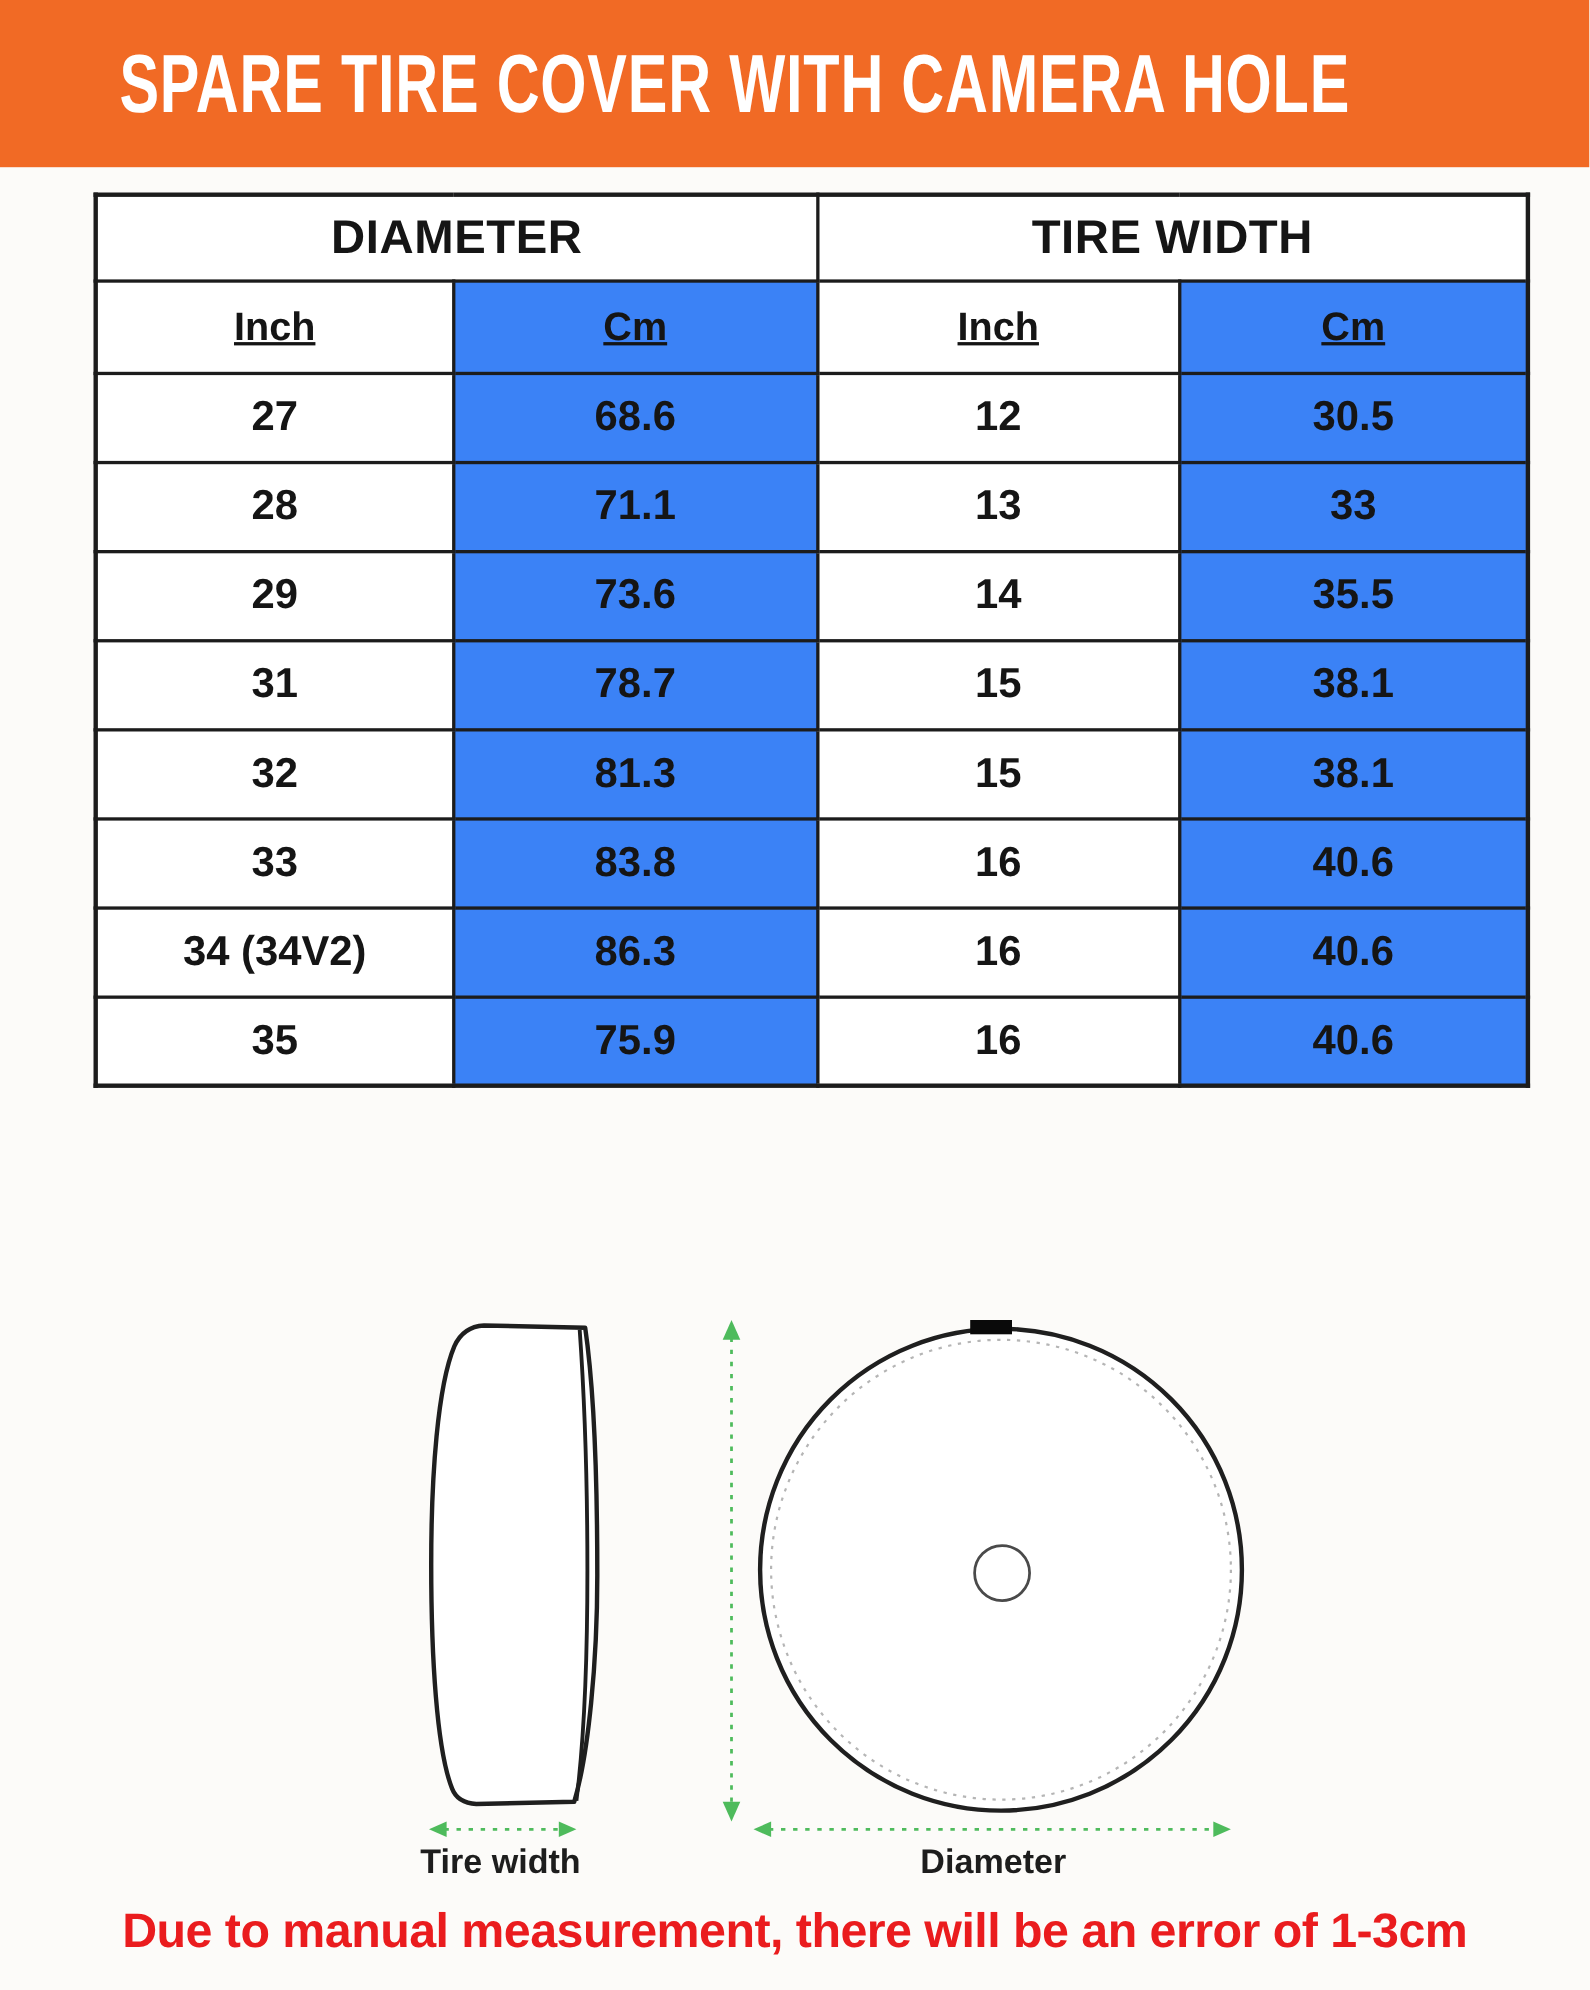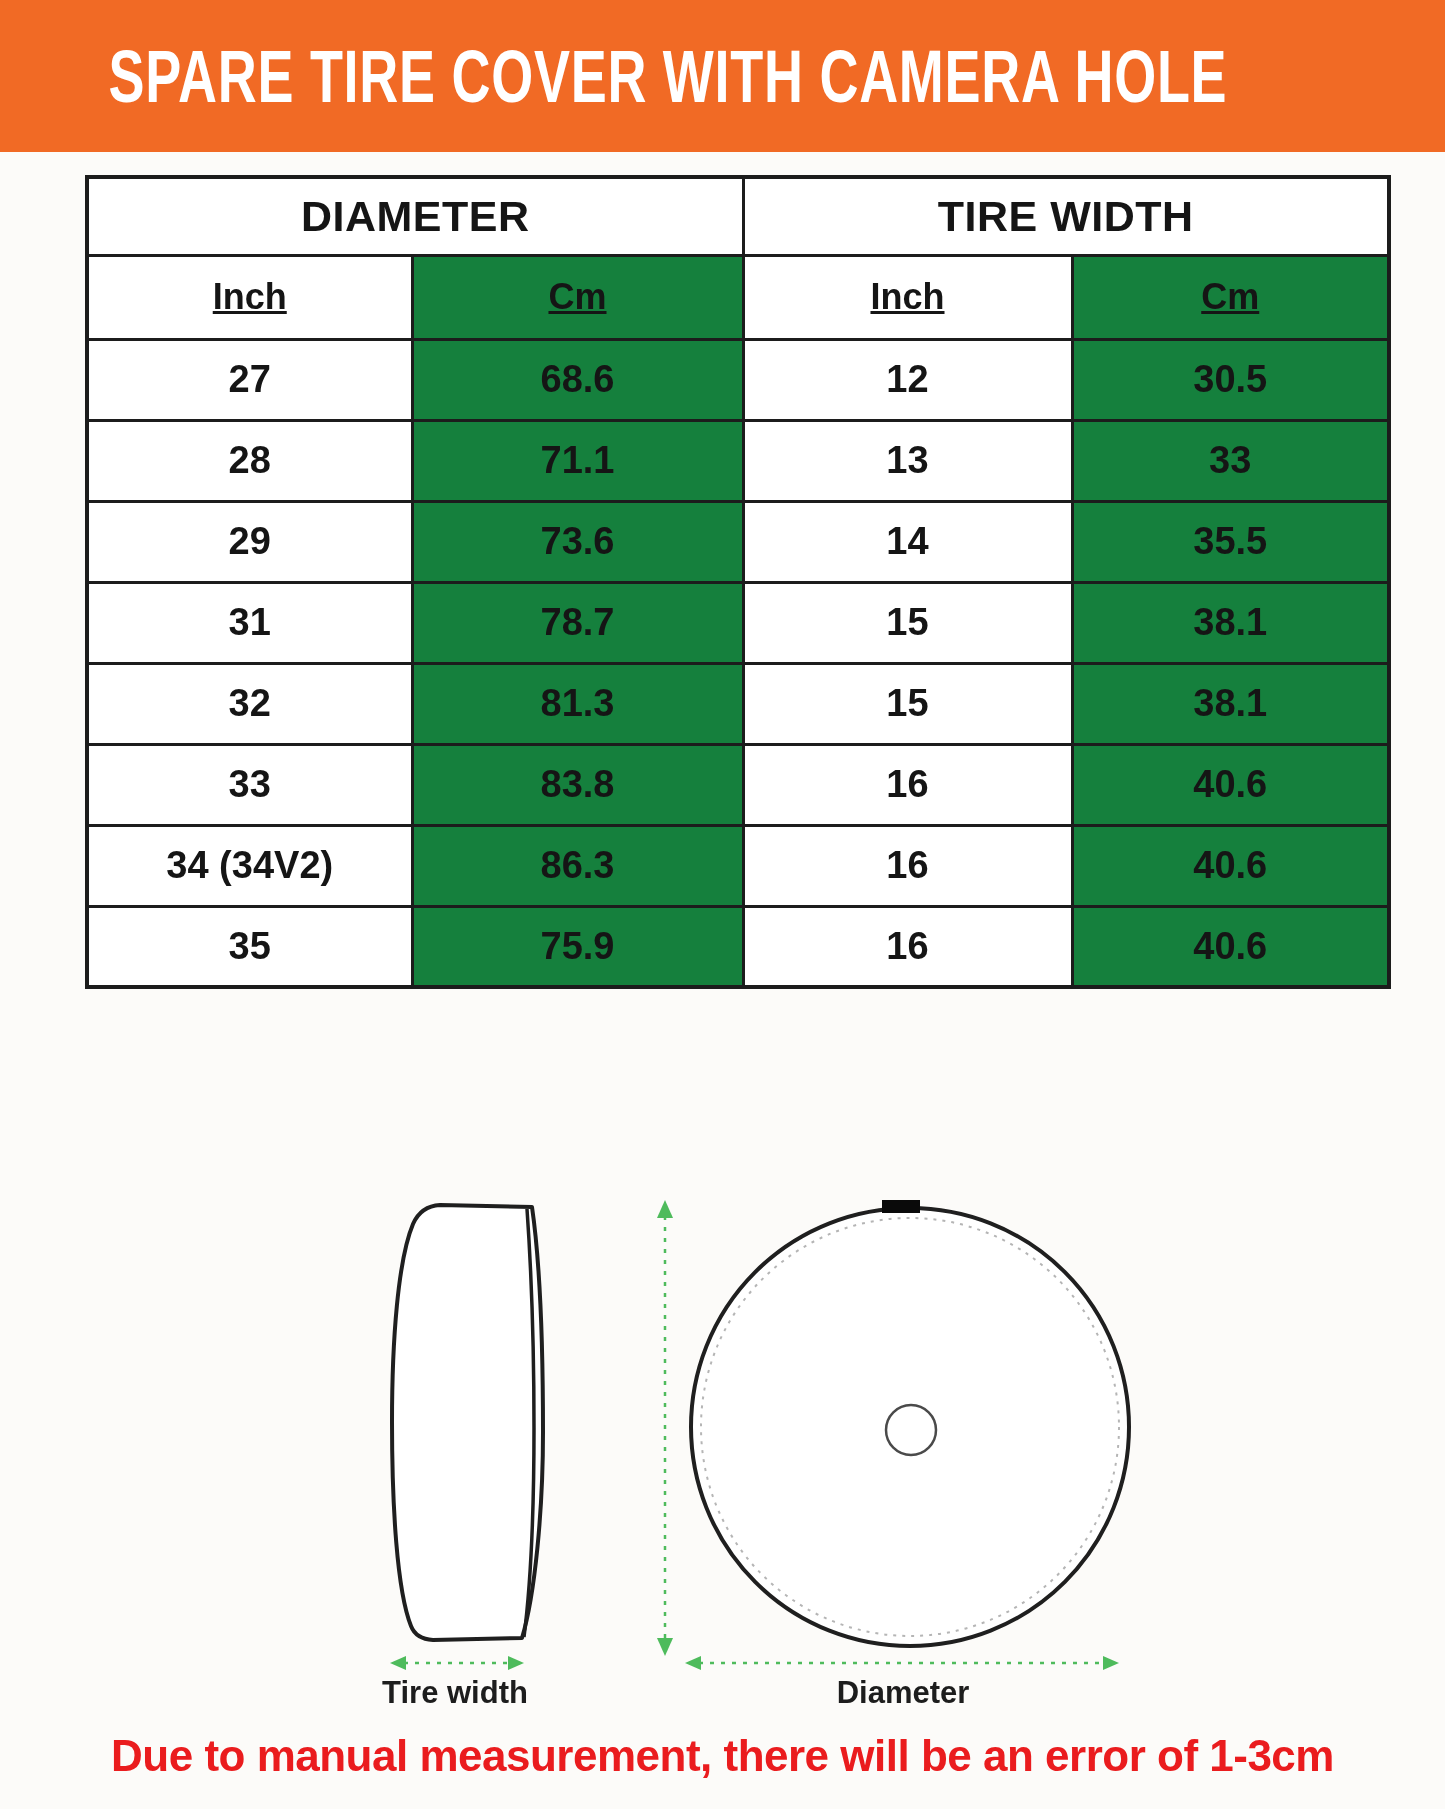--- a/index.html
+++ b/index.html
@@ -45,21 +45,21 @@
   }
   .size-table tr.group-row    { height: 78px; }
   .size-table tr.subhead-row  { height: 84px; }
   .size-table tr.data-row     { height: 81px; margin-top: 20px; }
   .size-table th.group-h {
     font-size: 43px; font-weight: bold; letter-spacing: 0.5px;
     background: #FFFFFF;
   }
   .size-table th.sub-h { font-size: 36px; font-weight: bold; text-decoration: underline; }
   .size-table td { font-size: 38px; font-weight: bold; }
-  .size-table .shaded { background: #15803d; }
+  .size-table .shaded { background: #3b82f6; }
   .size-table .plain  { background: #FFFFFF; }
 
   
   svg.diagram {
     position: absolute; left: 0; top: 1150px;
     width: 1445px; height: 659px;
   }
   svg.diagram text {
     font-family: "Liberation Sans", sans-serif;
     font-weight: bold;

